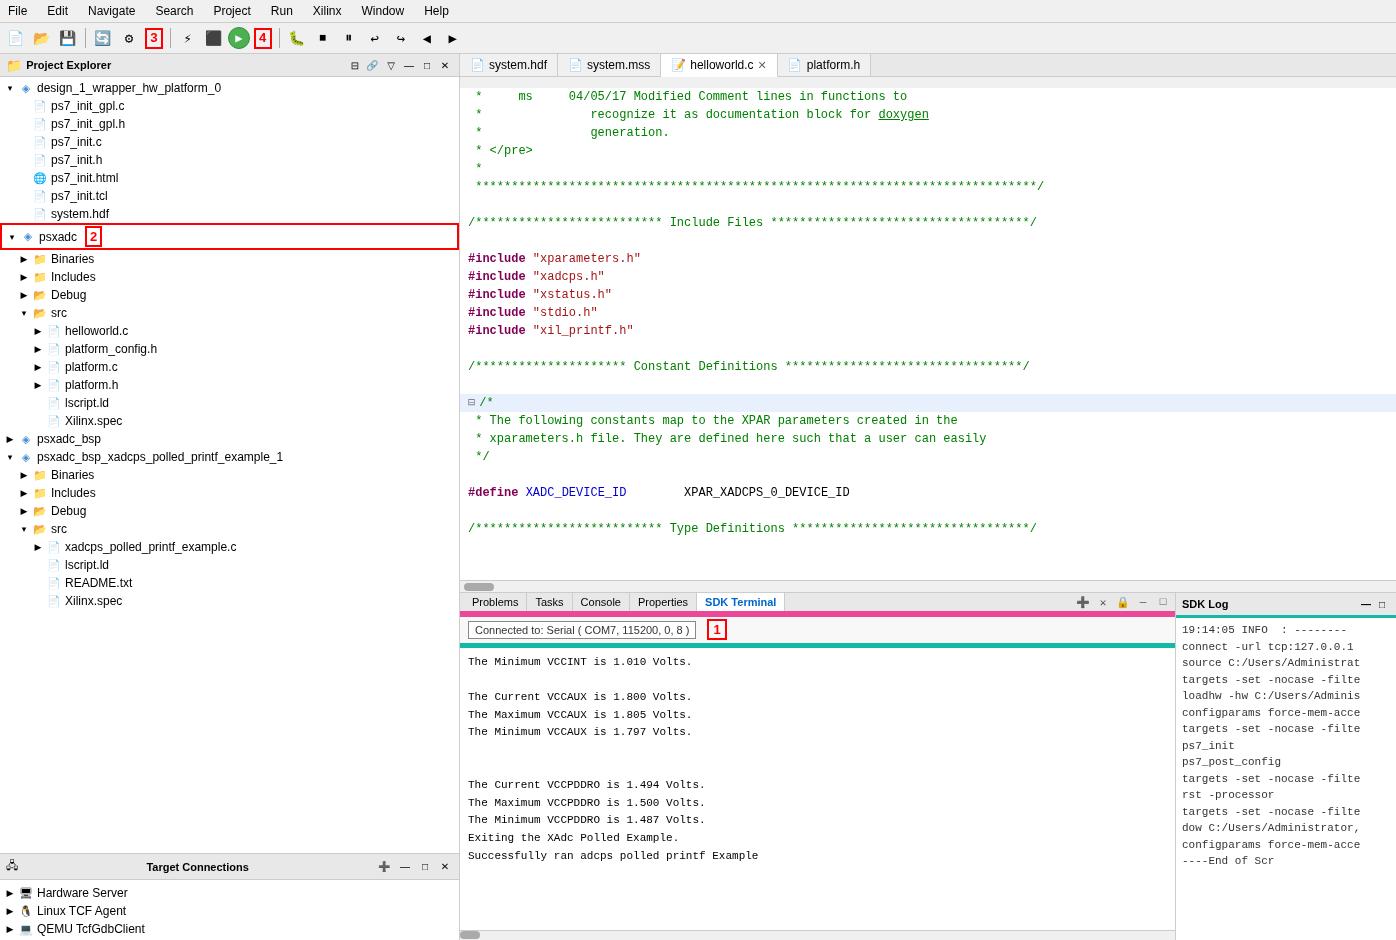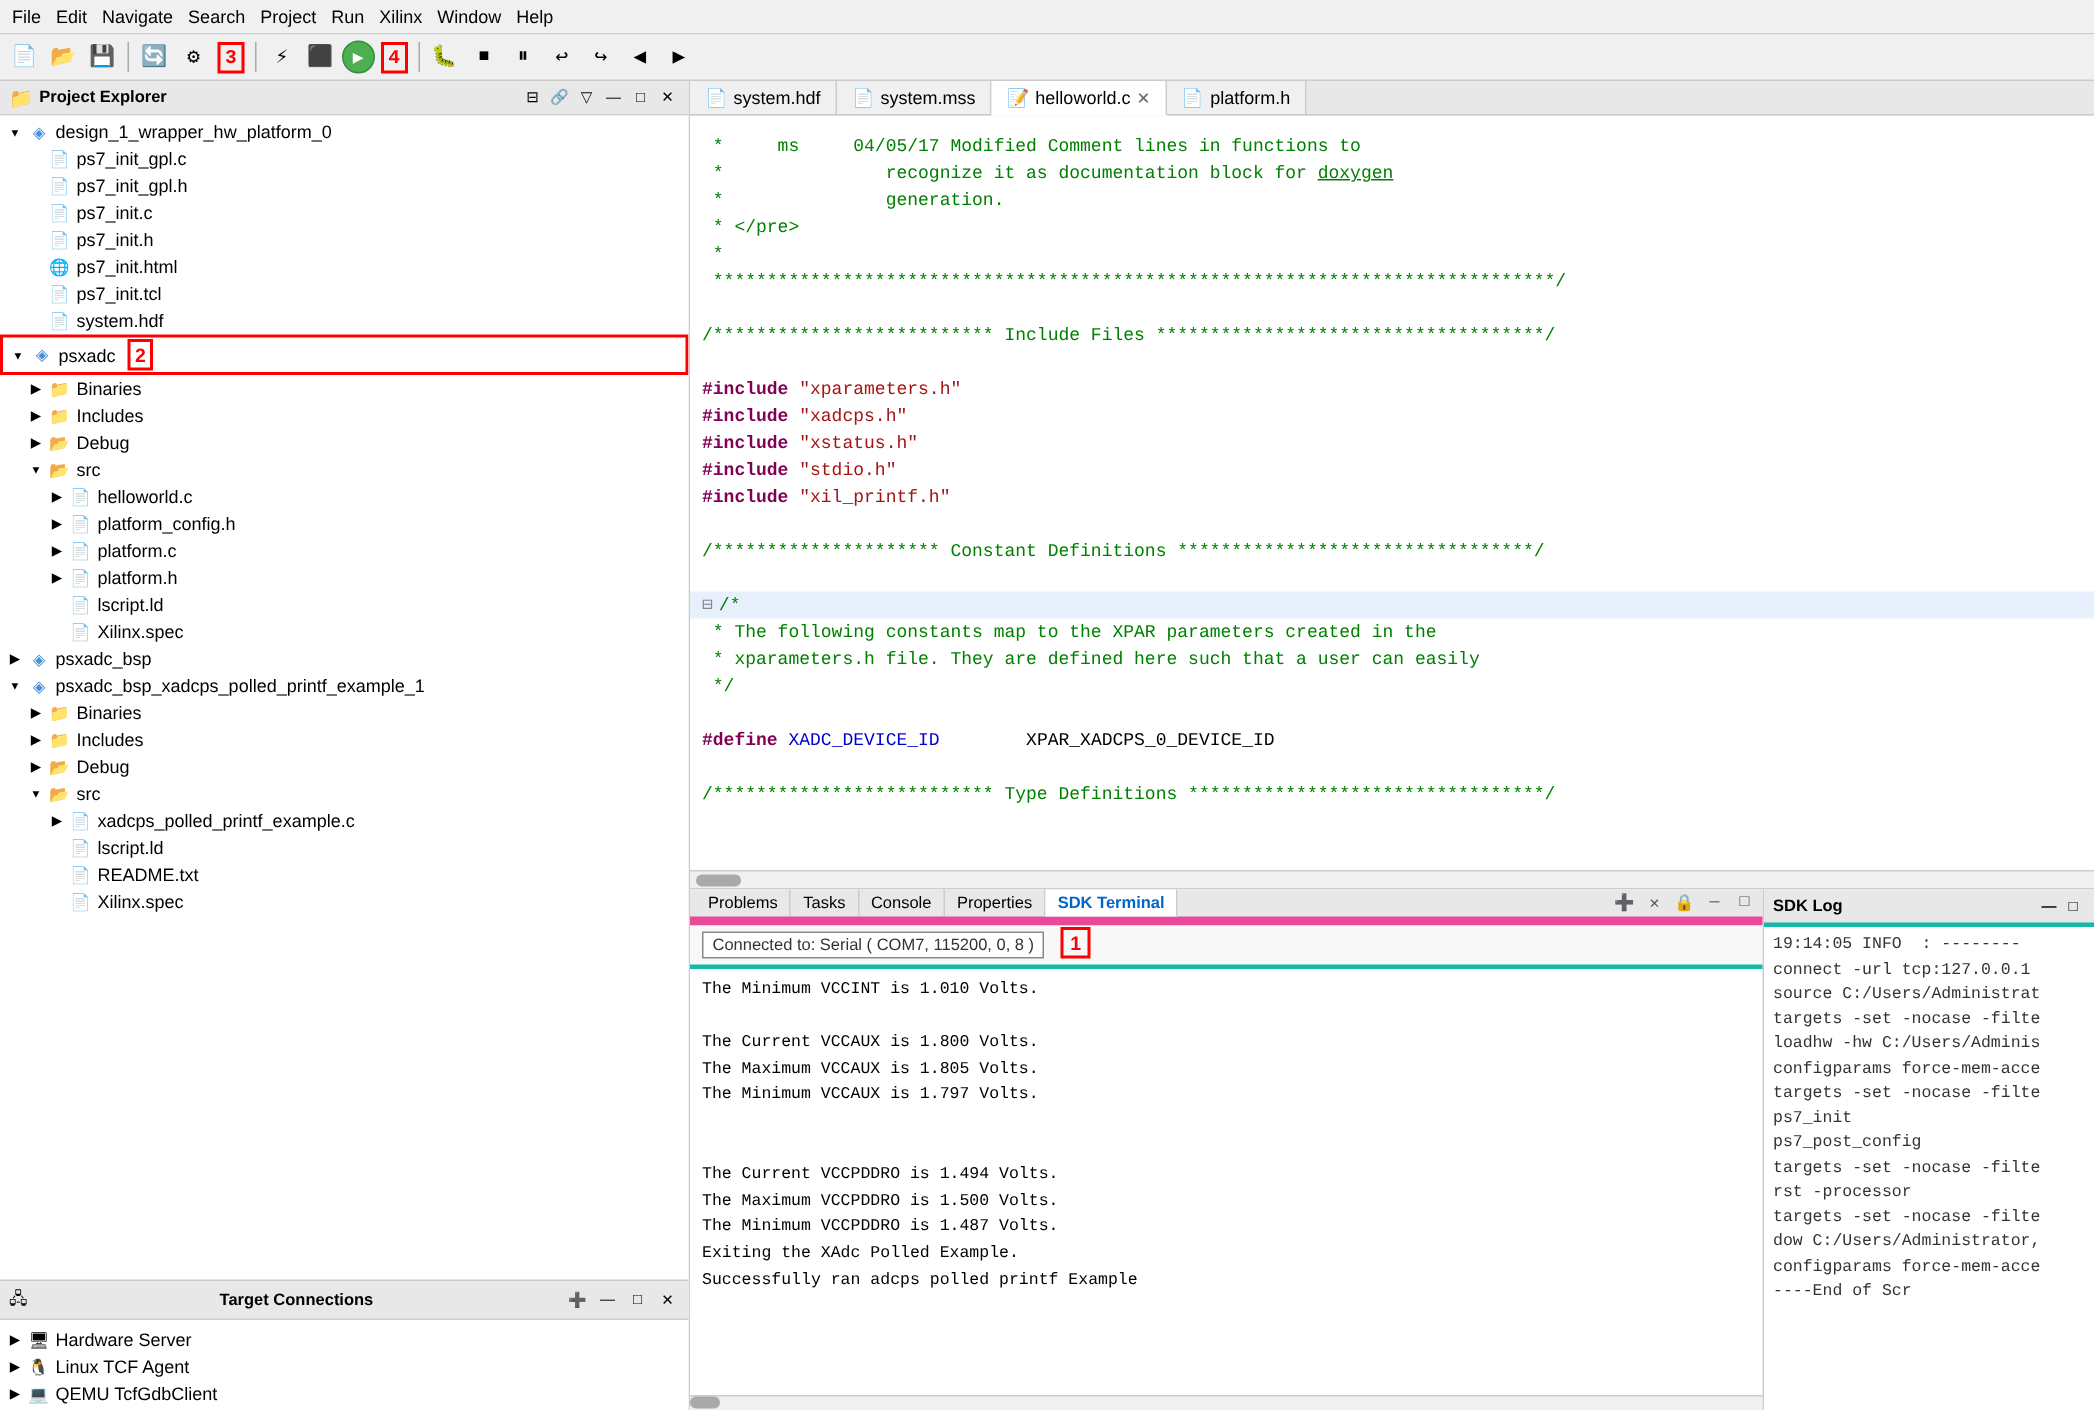--- a/index.html
+++ b/index.html
@@ -1,19 +1,19 @@
 <!DOCTYPE html>
 <html><head>
   <meta charset="utf-8">
   <style>
     * { box-sizing: border-box; margin: 0; padding: 0; }
     body { font-family: 'Courier New', monospace; font-size: 12px; background: #f0f0f0; overflow: hidden; }
     
     
-    .menubar { display: flex; background: #f0f0f0; border-bottom: 1px solid #ccc; padding: 2px 4px; gap: 2px; }
+    .menubar { display: flex; background: #f0f0f0; border-bottom: 1px solid #ccc; padding: 2px 4px; gap: 12px; }
     .menubar span { cursor: pointer; padding: 2px 4px; font-family: Arial, sans-serif; font-size: 12px; }
     
     
     .toolbar { display: flex; background: #f0f0f0; border-bottom: 1px solid #ccc; padding: 3px 4px; gap: 2px; align-items: center; }
     .toolbar-btn { width: 24px; height: 24px; display: flex; align-items: center; justify-content: center; cursor: pointer; border: 1px solid transparent; border-radius: 2px; font-size: 14px; }
     .toolbar-sep { width: 1px; height: 20px; background: #aaa; margin: 0 3px; }
     .run-btn { background: #4CAF50; border-radius: 50%; width: 22px; height: 22px; display: flex; align-items: center; justify-content: center; cursor: pointer; border: 1px solid #388E3C; }
     .annotation-box { border: 2px solid red; padding: 1px 3px; color: red; font-weight: bold; font-size: 13px; margin: 0 2px; }
 
     
@@ -44,40 +44,40 @@
     .right-panel { flex: 1; display: flex; flex-direction: column; overflow: hidden; }
     
     
     .editor-tabs { display: flex; background: #e8e8e8; border-bottom: 1px solid #ccc; }
     .tab { display: flex; align-items: center; padding: 4px 10px; border-right: 1px solid #ccc; cursor: pointer; font-family: Arial, sans-serif; font-size: 12px; gap: 4px; background: #f0f0f0; }
     .tab.active { background: #fff; border-bottom: 1px solid #fff; margin-bottom: -1px; }
     .tab-close { color: #666; font-size: 11px; cursor: pointer; }
     .tab-icon { font-size: 12px; }
     
     
-    .code-editor { flex: 1; overflow: auto; background: #fff; padding: 11px 0; font-family: 'Courier New', monospace; font-size: 12px; line-height: 1.5; }
+    .code-editor { flex: 1; overflow: auto; background: #fff; padding: 0 0; font-family: 'Courier New', monospace; font-size: 12px; line-height: 1.5; margin-top: 11px; }
     .code-line { display: flex; padding: 0 8px; min-height: 18px; }
     .code-line.highlighted-line { background: #e8f0fe; }
     .line-content { white-space: pre; }
     .c-comment { color: #008000; }
     .c-preprocessor { color: #7f0055; font-weight: bold; }
     .c-string { color: #a31515; }
     .c-collapse { color: #888; cursor: pointer; margin-right: 4px; }
     
     
     .bottom-area { height: 350px; display: flex; border-top: 1px solid #ccc; flex-shrink: 0; }
     
     
     .terminal-panel { flex: 1; display: flex; flex-direction: column; background: #fff; border-right: 1px solid #ccc; }
     .terminal-tabs { display: flex; align-items: center; background: #e8e8e8; border-bottom: 6px solid #ec4899; padding: 0 4px; }
     .term-tab { padding: 3px 8px; cursor: pointer; font-family: Arial, sans-serif; font-size: 11px; border-right: 1px solid #ccc; }
     .term-tab.active { background: #fff; font-weight: bold; color: #0066cc; }
     .term-tab-controls { margin-left: auto; display: flex; gap: 4px; }
     .term-ctrl-btn { width: 16px; height: 16px; display: flex; align-items: center; justify-content: center; cursor: pointer; font-size: 11px; color: #555; }
-    .terminal-header { padding: 4px 8px; background: #f8f8f8; border-bottom: 3px solid #14b8a6; font-family: Arial, sans-serif; font-size: 11px; }
+    .terminal-header { padding: 4px 8px; background: #f8f8f8; border-bottom: 5px solid #14b8a6; font-family: Arial, sans-serif; font-size: 11px; }
     .connected-badge { border: 1px solid #888; padding: 2px 6px; display: inline-block; color: #333; background: #fff; }
     .annotation-num { border: 2px solid red; padding: 1px 4px; color: red; font-weight: bold; margin-left: 8px; }
     .terminal-content { flex: 1; overflow-y: auto; padding: 6px 8px; font-family: 'Courier New', monospace; font-size: 11px; line-height: 1.6; color: #000; }
     .terminal-hscroll { height: 12px; background: #f0f0f0; border-top: 1px solid #ccc; }
     
     
     .sdk-log-panel { width: 220px; display: flex; flex-direction: column; background: #fff; }
     .sdk-log-header { display: flex; align-items: center; background: #e8e8e8; border-bottom: 3px solid #14b8a6; padding: 3px 6px; font-family: Arial, sans-serif; font-size: 11px; font-weight: bold; }
     .sdk-log-content { flex: 1; overflow-y: auto; padding: 4px 6px; font-family: 'Courier New', monospace; font-size: 11px; line-height: 1.5; color: #333; white-space: pre; }
     

